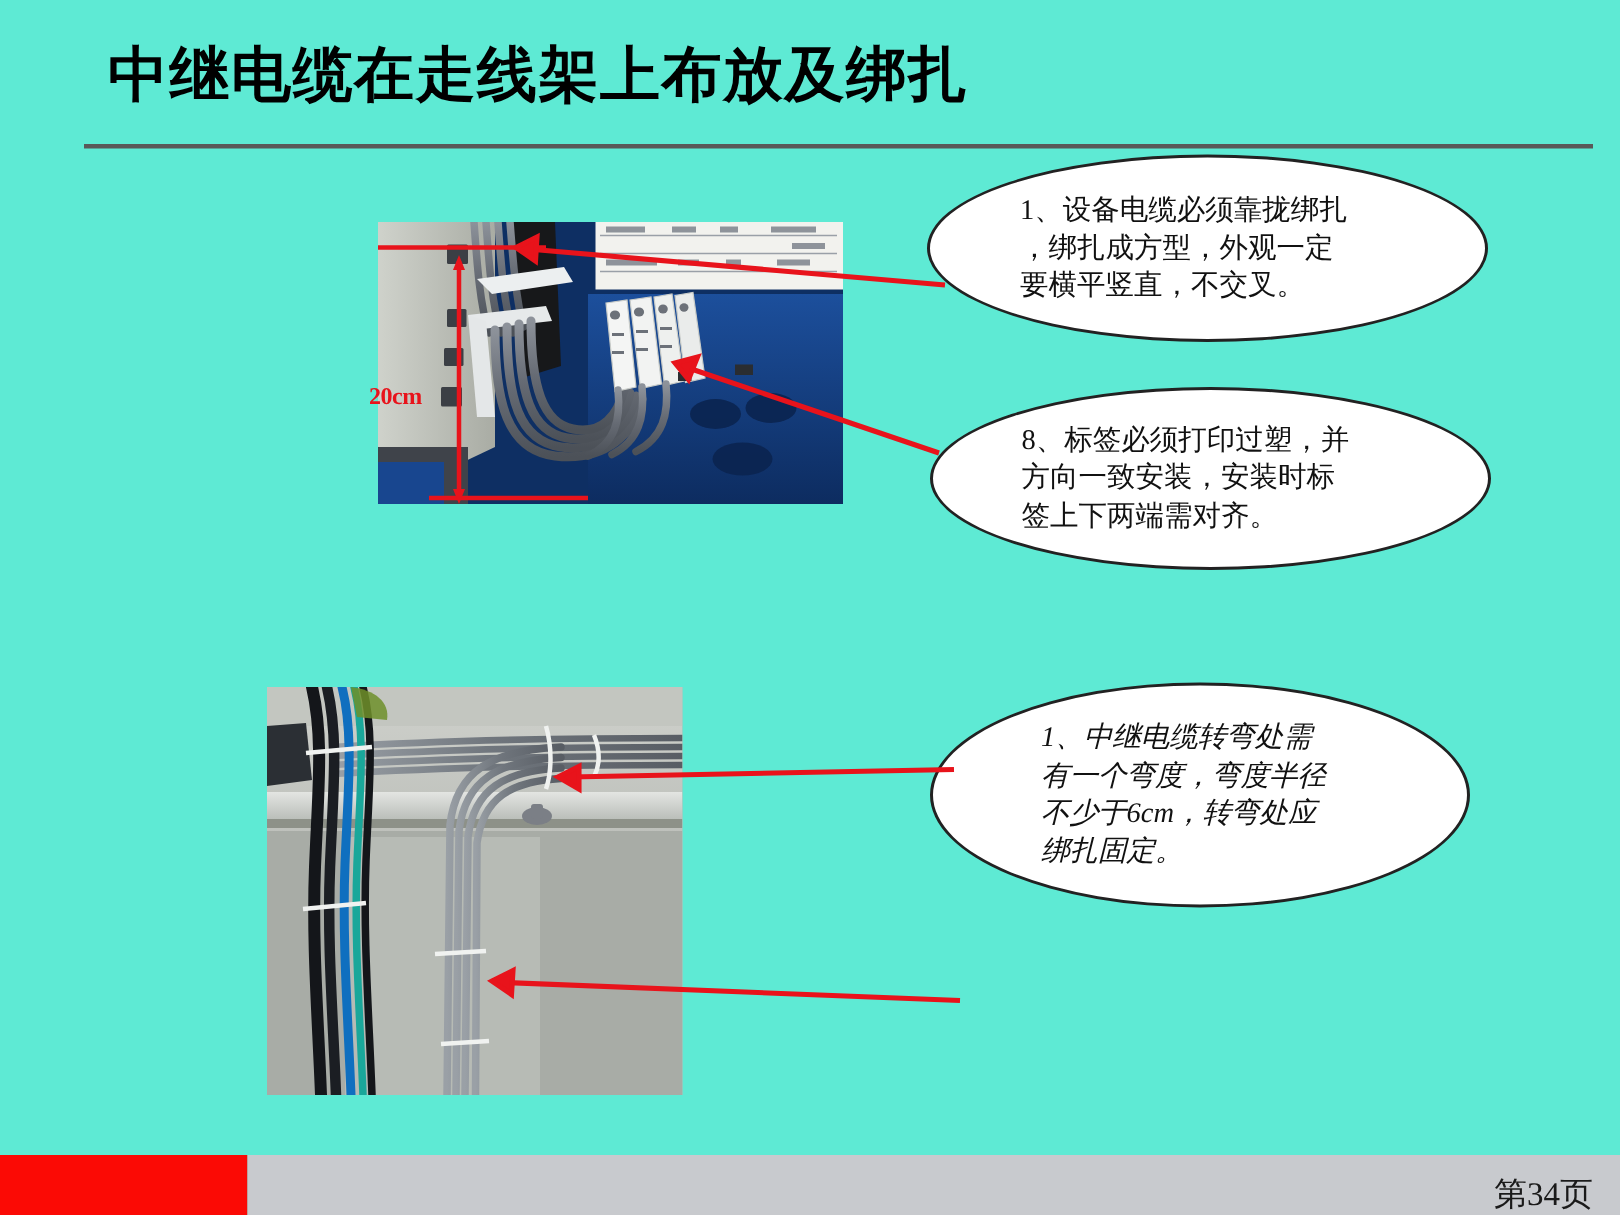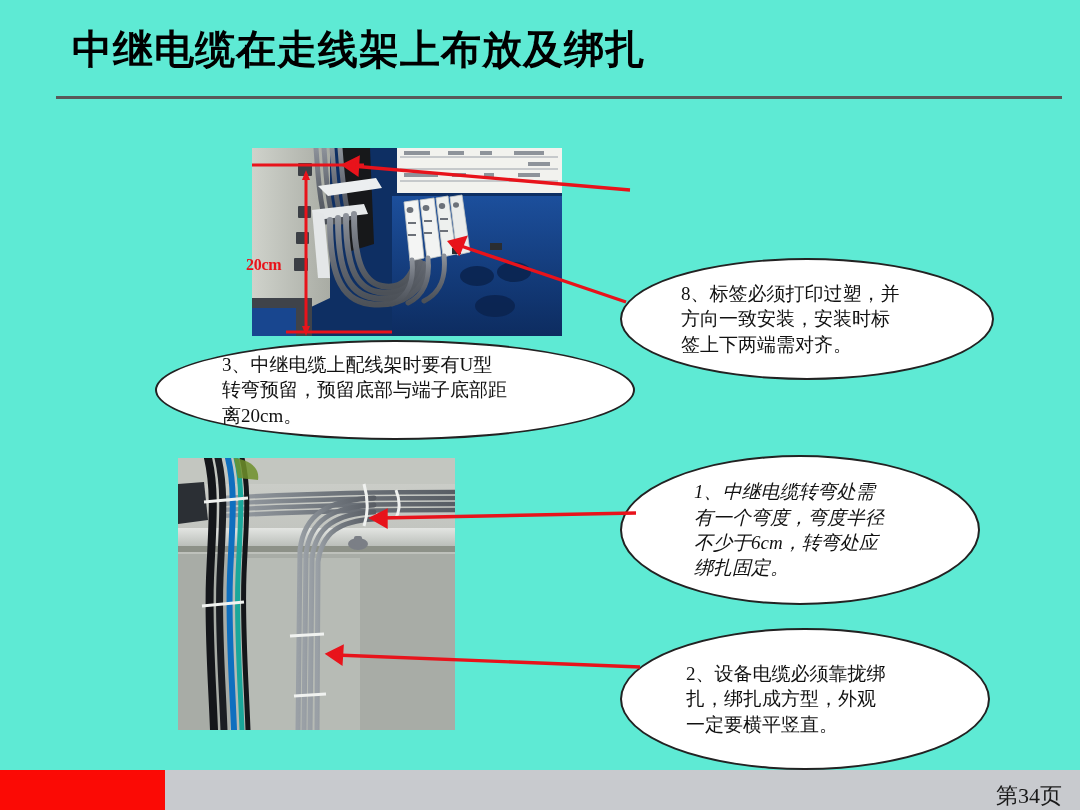--- a/index.html
+++ b/index.html
@@ -344,43 +344,38 @@
       <polygon points="450,242 465,238 459,253"></polygon>
 
       <line x1="636" y1="513" x2="380" y2="518"></line>
       <polygon points="372,518 386,511 386,526"></polygon>
 
       <line x1="640" y1="667" x2="336" y2="655"></line>
       <polygon points="328,654 342,647 341,663"></polygon>
     </g>
   </svg>
 
+  <div class="callout c1">
+    <div class="callout-text">1、设备电缆必须靠拢绑扎
+，绑扎成方型，外观一定
+要横平竖直，不交叉。</div>
+  </div>
 
   <div class="callout c2">
     <div class="callout-text">8、标签必须打印过塑，并
 方向一致安装，安装时标
 签上下两端需对齐。</div>
   </div>
 
-  <div class="callout c3">
-    <div class="callout-text">3、中继电缆上配线架时要有U型
-转弯预留，预留底部与端子底部距
-离20cm。</div>
-  </div>
 
   <div class="callout c4">
     <div class="callout-text">1、中继电缆转弯处需
 有一个弯度，弯度半径
 不少于6cm，转弯处应
 绑扎固定。</div>
   </div>
 
-  <div class="callout c5">
-    <div class="callout-text">2、设备电缆必须靠拢绑
-扎，绑扎成方型，外观
-一定要横平竖直。</div>
-  </div>
 
   <div class="footer-red"></div>
   <div class="footer-gray"></div>
   <div class="page-number">第34页</div>
 
 </div>
 
 </body></html>

